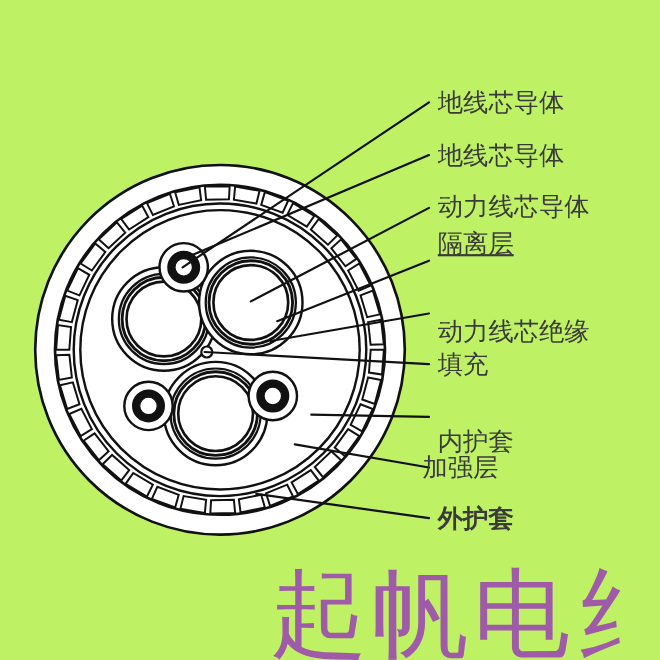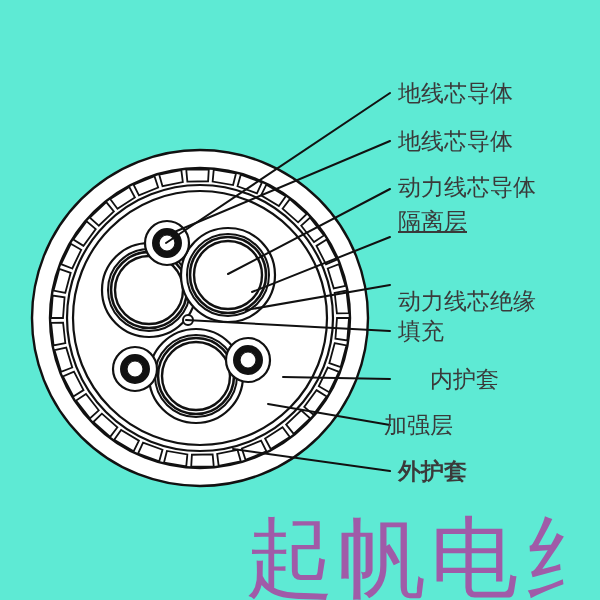--- a/index.html
+++ b/index.html
@@ -7,21 +7,21 @@
     padding: 0;
     background: #ffffff;
   }
   body {
     font-family: "Liberation Sans", "DejaVu Sans", sans-serif;
   }
   #page {
     position: relative;
     width: 600px;
     height: 600px;
-    background: #5eead4;
+    background: #bef264;
     overflow: hidden;
   }
   #diagram-svg {
     position: absolute;
     left: 0;
     top: 0;
     width: 600px;
     height: 600px;
   }
   .label-text {
@@ -142,20 +142,20 @@
       </g>
   </svg>
 
   <div id="labels-layer">
     <div class="label-text" style="left: 398px; top: 80px;">地线芯导体</div>
     <div class="label-text" style="left: 398px; top: 128px;">地线芯导体</div>
     <div class="label-text" style="left: 398px; top: 176px; font-family: Liberation Mono, monospace;">动力线芯导体</div>
     <div class="label-text" style="left: 398px; top: 208px; text-decoration: underline;">隔离层</div>
     <div class="label-text" style="left: 398px; top: 272px; margin-top: 16px;">动力线芯绝缘</div>
     <div class="label-text" style="left: 398px; top: 318px;">填充</div>
-    <div class="label-text" style="left: 398px; top: 366px; margin-left: 32px;">内护套</div>
+    <div class="label-text" style="left: 398px; top: 388px;">内护套</div>
     <div class="label-text" style="left: 384px; top: 412px; text-align: center;">加强层</div>
     <div class="label-text" style="left: 398px; top: 458px; font-weight: bold;">外护套</div>
   </div>
 
   <div id="watermark">起帆电纟</div>
 
 </div>
 
 </body></html>

